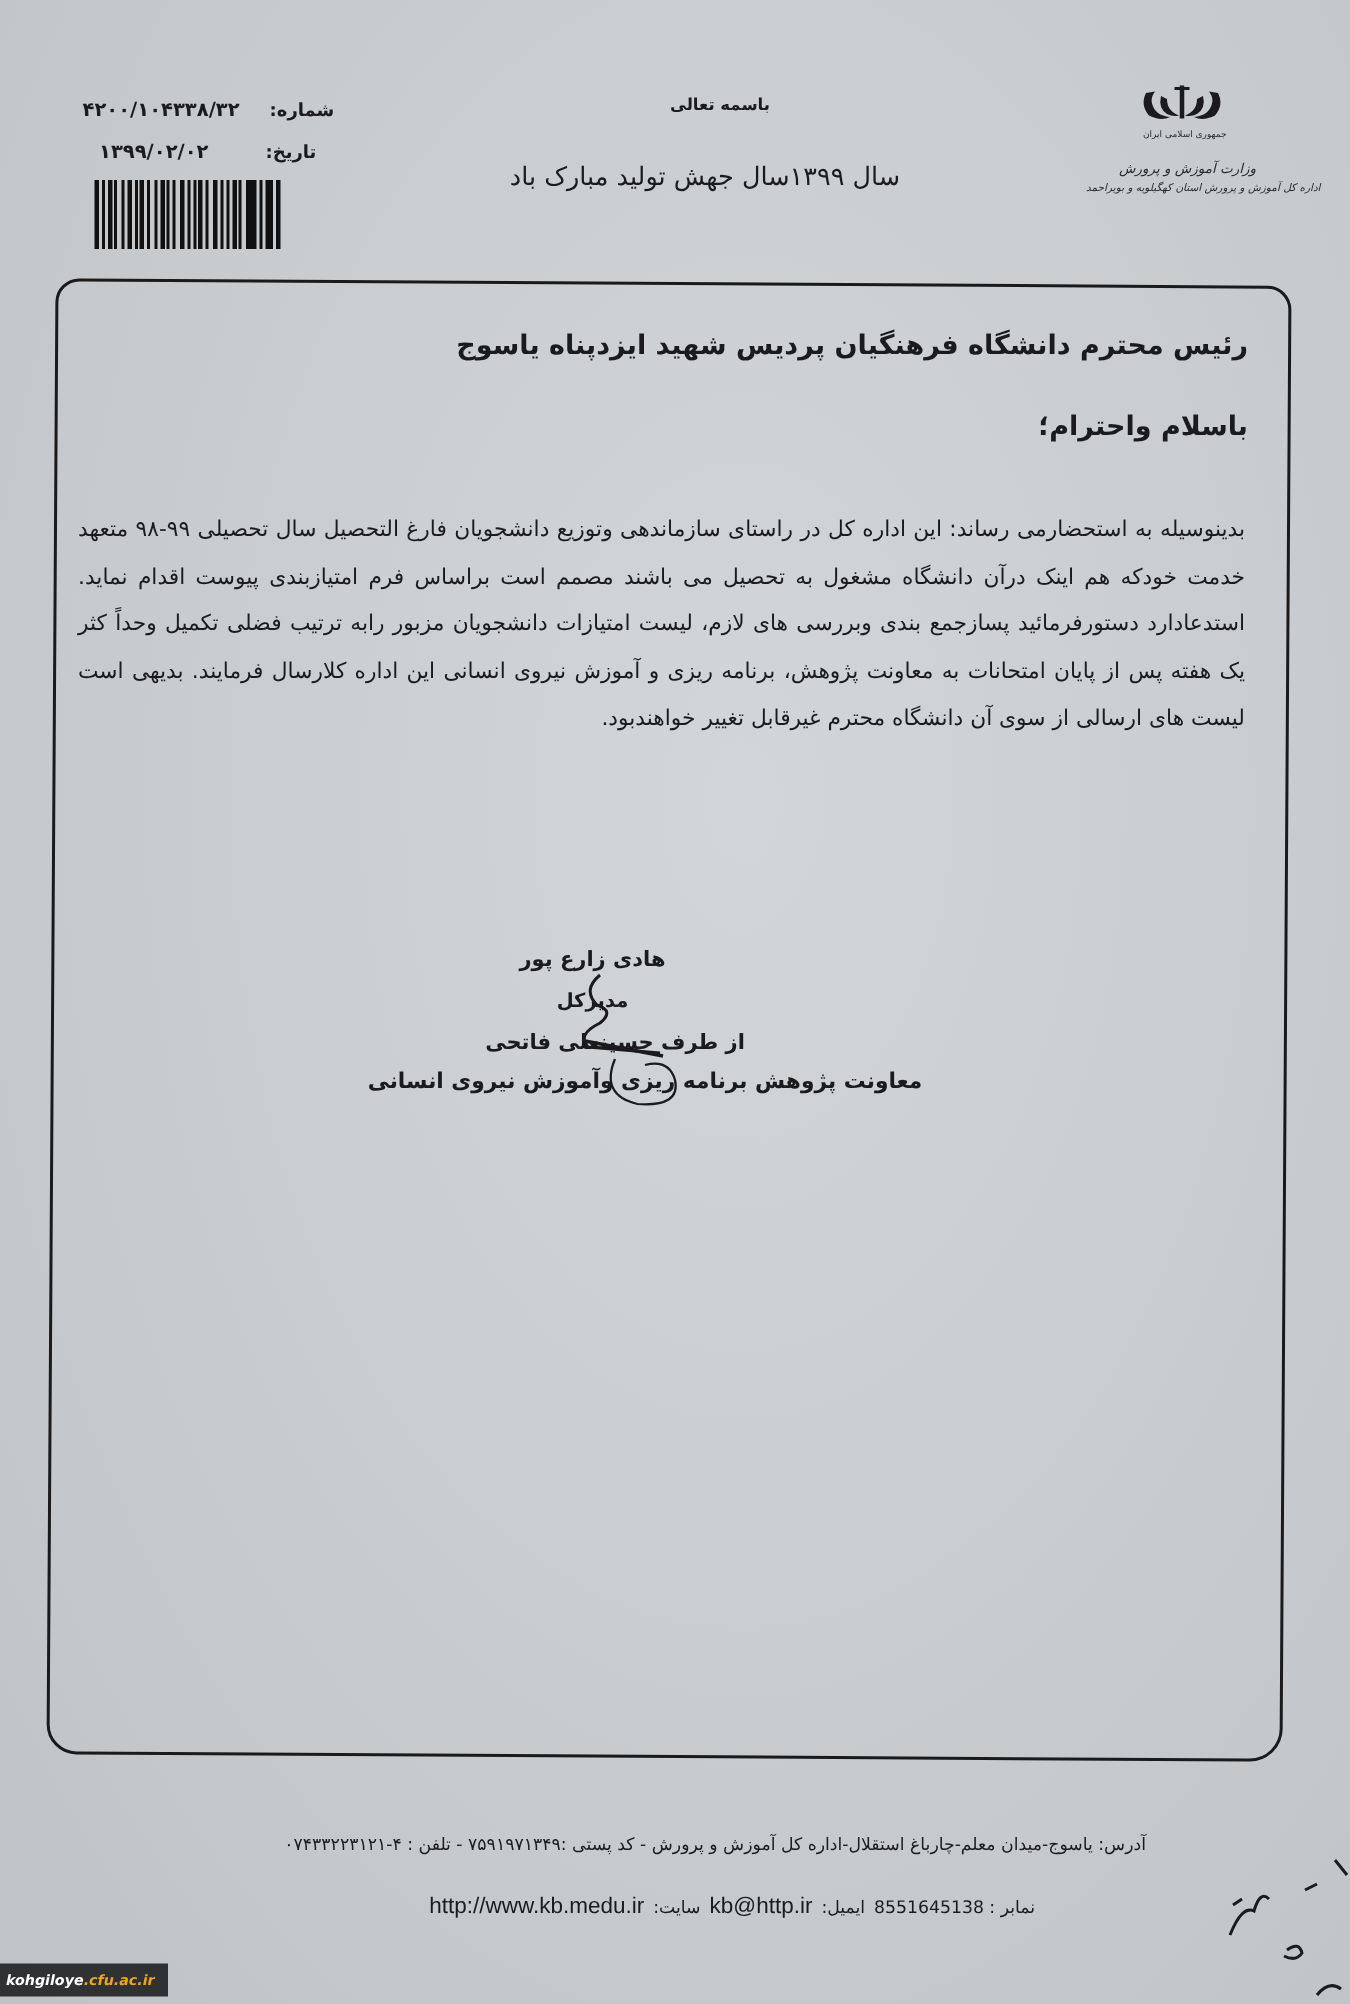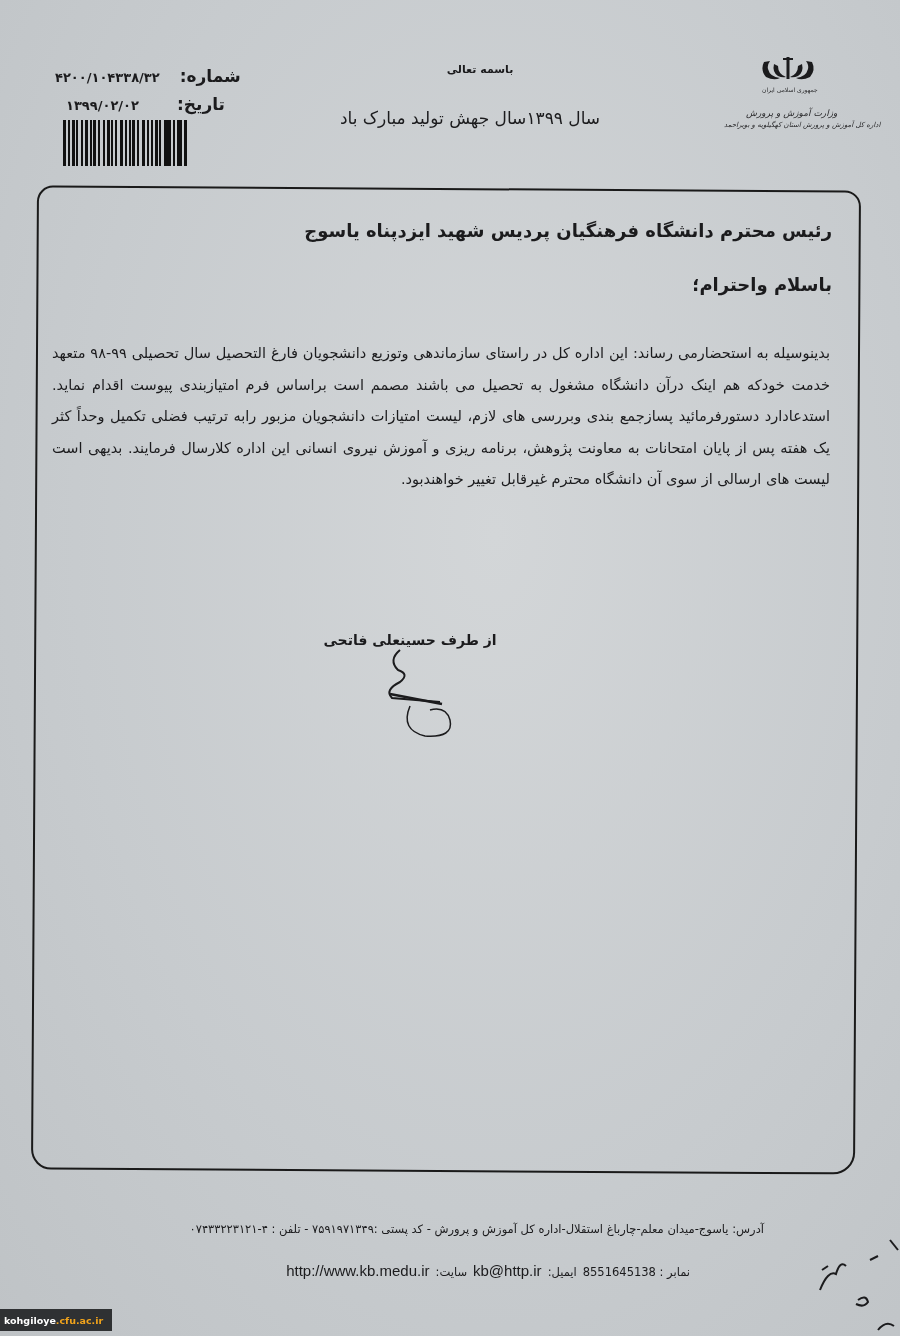--- a/index.html
+++ b/index.html
@@ -5,21 +5,21 @@
     html, body { margin: 0; padding: 0; }
     body {
       width: 900px; height: 1336px; overflow: hidden; position: relative;
       background: #c9cdd0;
       background-image: radial-gradient(ellipse at 55% 40%, #d3d6d8 0%, #c7cbce 60%, #bfc3c6 100%);
       font-family: "DejaVu Sans", sans-serif; color: #1b1b1d;
     }
 
     
     .meta-row { position: absolute; display: flex; direction: rtl; align-items: baseline; gap: 20px; font-weight: bold; font-size: 13px; }
-    .meta-row .lbl { font-size: 17px; }
+    .meta-row .lbl { font-size: 12px; }
     .barcode { position: absolute; left: 63px; top: 120px; width: 130px; height: 46px; display: flex; align-items: stretch; gap: 0; }
     .barcode span { display: block; background: #111; height: 100%; }
 
     
     .bismillah { position: absolute; left: 420px; top: 63px; width: 120px; text-align: center; font-size: 11px; font-weight: bold; }
     .slogan { position: absolute; left: 300px; top: 108px; width: 340px; text-align: center; font-size: 17px; direction: rtl; }
 
     
     .emblem { position: absolute; left: 758px; top: 56px; width: 60px; height: 26px; }
     .emblem-caption { position: absolute; font-size: 8px; direction: rtl; white-space: nowrap; color: #2a2a2c; }
@@ -46,21 +46,21 @@
     
     .footer-addr { position: absolute; right: 136px; top: 1222px; direction: rtl; font-size: 11.5px; white-space: nowrap; }
     .footer-contact { position: absolute; right: 210px; top: 1262px; direction: rtl; font-size: 11.5px; white-space: nowrap; display: flex; gap: 6px; align-items: baseline; }
     .footer-contact .latin { direction: ltr; font-family: "Liberation Sans", sans-serif; font-weight: normal; font-size: 15px; }
     .handwriting { position: absolute; left: 810px; top: 1230px; width: 90px; height: 106px; }
 
     
     .watermark {
       position: absolute; left: 0; top: 1309px; height: 22px; width: 108px;
       background: #2f3133; display: flex; align-items: center; padding-left: 4px;
-      font-family: "DejaVu Sans", sans-serif; font-weight: bold; font-size: 9.5px;
+      font-family: "DejaVu Sans", sans-serif; font-style: italic; font-weight: bold; font-size: 9.5px;
     }
     .watermark .w1 { color: #ffffff; }
     .watermark .w2 { color: #f0a31c; }
   </style>
 </head>
 <body>
 
 <div class="meta-row" style="left:55px; top:66px;">
   <span class="lbl">شماره:</span>
   <span>۴۲۰۰/۱۰۴۳۳۸/۳۲</span>
@@ -114,21 +114,24 @@
 <div class="emblem-caption" style="left:746px; top:96px; font-size:9px; font-style:italic;margin-top:12px;">وزارت آموزش و پرورش</div>
 <div class="emblem-caption" style="left:724px; top:121px; font-size:7px; font-style:italic;">اداره کل آموزش و پرورش استان کهگیلویه و بویراحمد</div>
 
 <div class="frame"></div>
 
 <div class="recipient">رئیس محترم دانشگاه فرهنگیان پردیس شهید ایزدپناه یاسوج</div>
 <div class="greeting">باسلام واحترام؛</div>
 <div class="body-text">بدینوسیله به استحضارمی رساند: این اداره کل در راستای سازماندهی وتوزیع دانشجویان فارغ التحصیل سال تحصیلی ۹۹-۹۸ متعهد خدمت خودکه هم اینک درآن دانشگاه مشغول به تحصیل می باشند مصمم است براساس فرم امتیازبندی پیوست اقدام نماید. استدعادارد دستورفرمائید پسازجمع بندی وبررسی های لازم، لیست امتیازات دانشجویان مزبور رابه ترتیب فضلی تکمیل وحداً کثر یک هفته پس از پایان امتحانات به معاونت پژوهش، برنامه ریزی و آموزش نیروی انسانی این اداره کلارسال فرمایند. بدیهی است لیست های ارسالی از سوی آن دانشگاه محترم غیرقابل تغییر خواهندبود.</div>
 
 <div class="signature-block">
+  <p class="l1">هادی زارع پور</p>
+  <p class="l2">مدیرکل</p>
   <p class="l3">از طرف حسینعلی فاتحی</p>
+  <p class="l4">معاونت پژوهش برنامه ریزی وآموزش نیروی انسانی</p>
 </div>
 <svg class="sig-scribble" viewBox="0 0 110 110">
   <path d="M30 10 Q18 20 28 30 Q40 34 30 42 Q14 50 22 58 L70 62" fill="none" stroke="#1b1b1d" stroke-width="2"></path>
   <path d="M20 54 L72 64" fill="none" stroke="#1b1b1d" stroke-width="2.5"></path>
   <path d="M40 66 Q30 90 55 96 Q84 98 80 80 Q76 66 60 70" fill="none" stroke="#1b1b1d" stroke-width="1.5"></path>
 </svg>
 
 <div class="footer-addr">آدرس: یاسوج-میدان معلم-چارباغ استقلال-اداره کل آموزش و پرورش - کد پستی :۷۵۹۱۹۷۱۳۴۹ - تلفن : ۴-۰۷۴۳۳۲۲۳۱۲۱</div>
 <div class="footer-contact">
   <span>نمابر : 8551645138</span>

